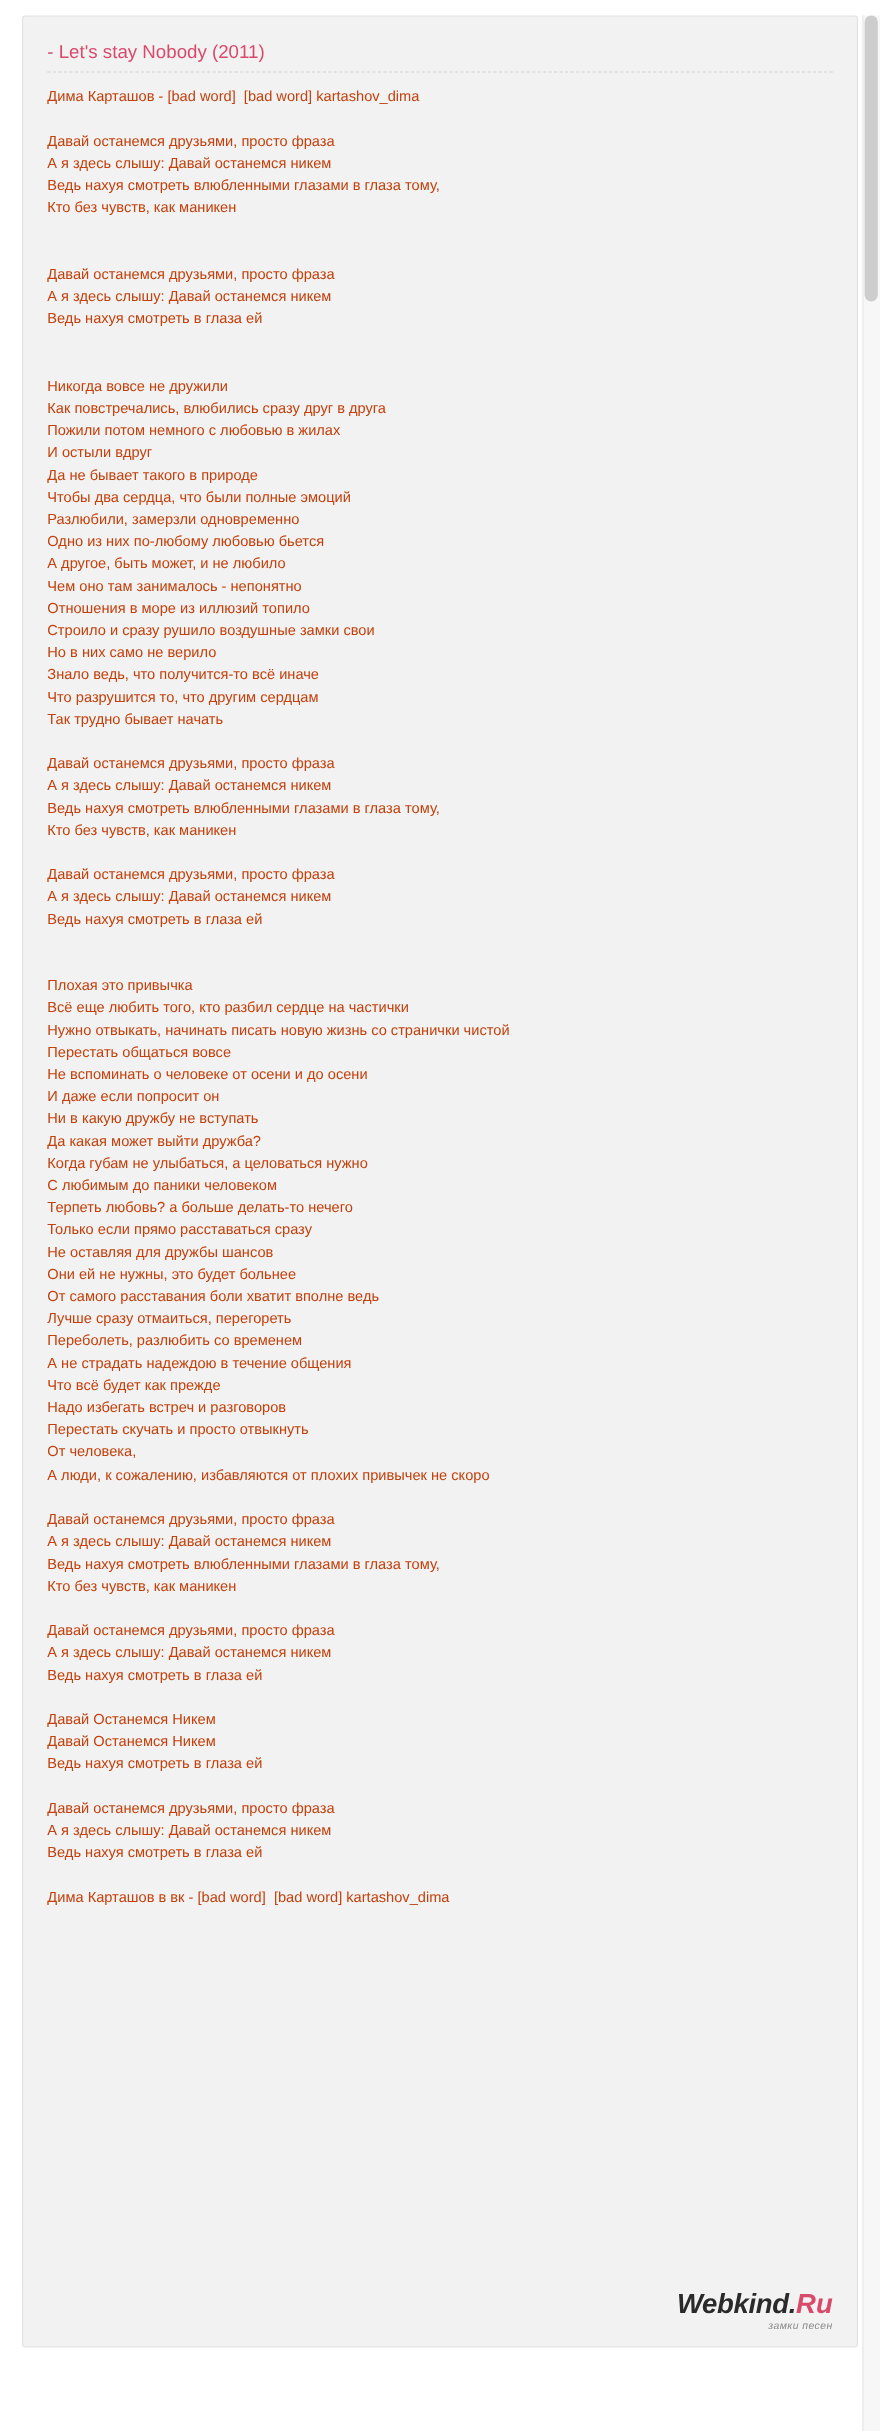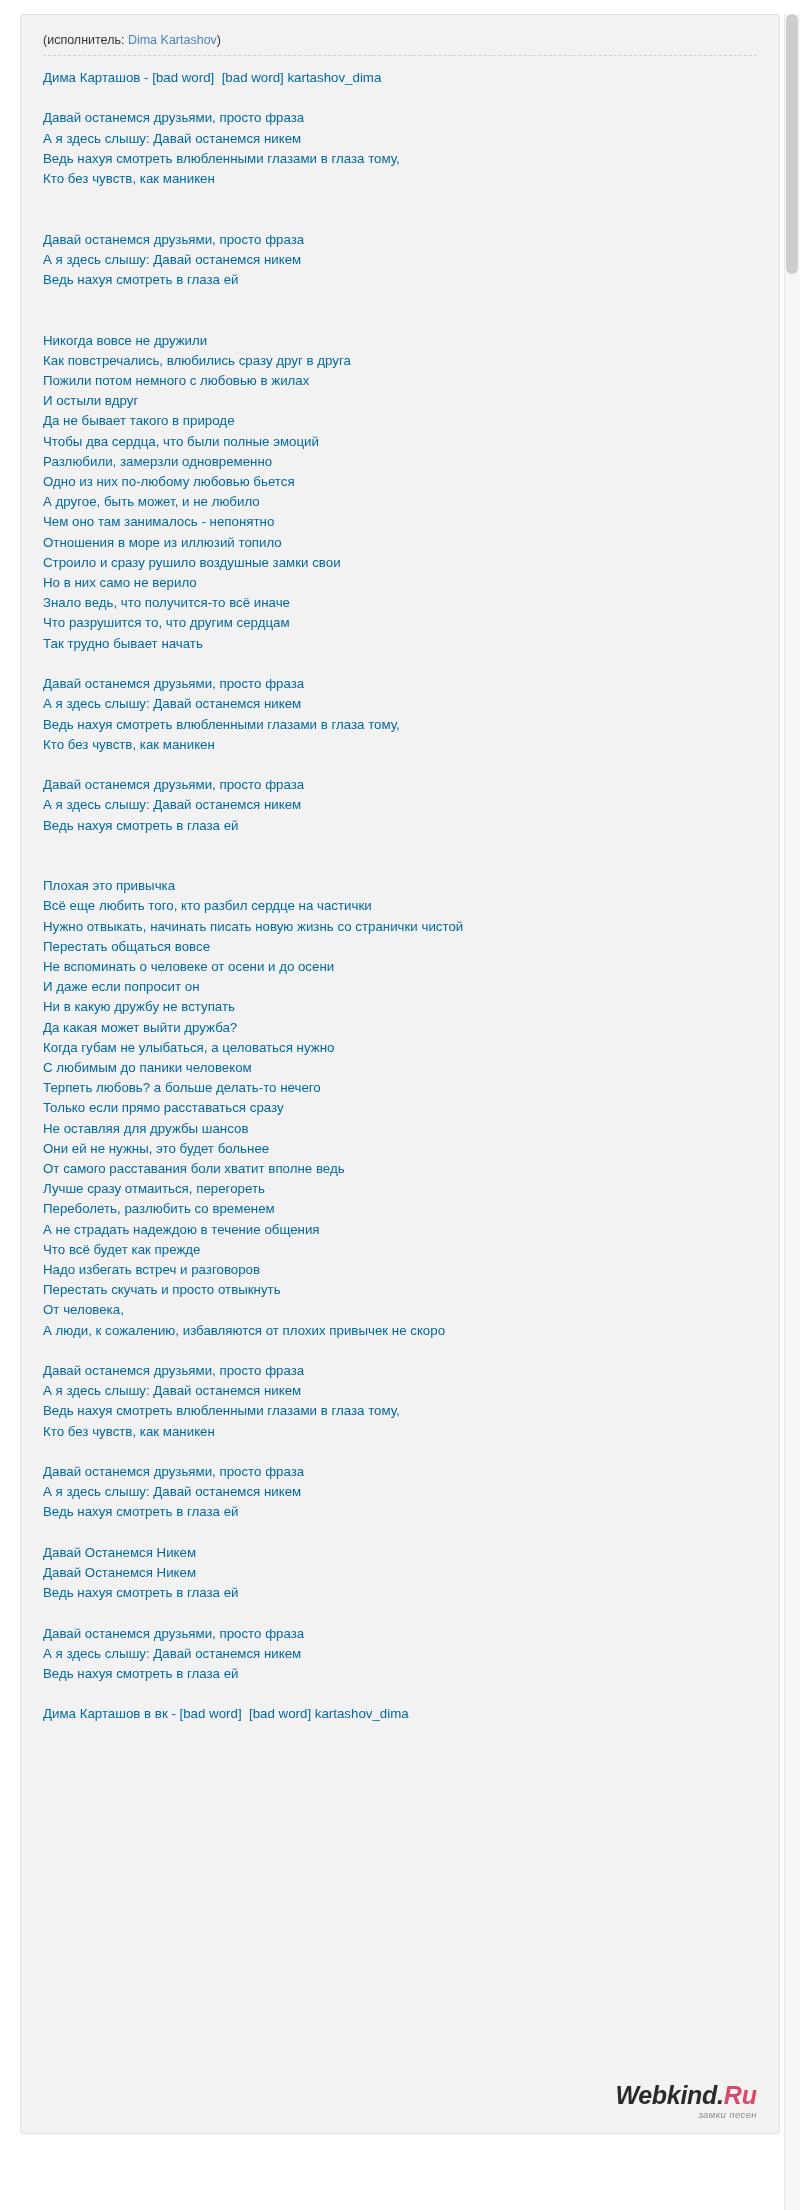--- a/index.html
+++ b/index.html
@@ -47,21 +47,21 @@
     text-decoration: none;
   }
   .divider {
     border: 0;
     border-top: 1px dashed #cfcfcf;
     margin: 6px 0 12px 0;
   }
   .lyrics {
     font-size: 13.3px;
     line-height: 20.2px;
-    color: #0369a1;
+    color: #c2410c;
     white-space: pre-wrap;
     word-wrap: break-word;
     font-family: "Liberation Sans", sans-serif;
   }
   .footer-brand {
     position: absolute;
     right: 22px;
     bottom: 14px;
     text-align: right;
     line-height: 1;
@@ -115,22 +115,22 @@
     border-bottom: 6px solid #9a9a9a;
   }
 </style>
 </head>
 <body>
 
 <div class="page">
 
   <div class="content-frame">
 
-
-    <div class="artist-line"><span>(исполнитель: </span><a href="#">Dima Kartashov</a><span>)</span></div>
+    <h1 class="song-title">- Let's stay Nobody (2011)</h1>
+
 
     <hr class="divider">
 
     <div class="lyrics">Дима Карташов - [bad word]  [bad word] kartashov_dima
 
 Давай останемся друзьями, просто фраза
 А я здесь слышу: Давай останемся никем
 Ведь нахуя смотреть влюбленными глазами в глаза тому,
 Кто без чувств, как маникен
 

